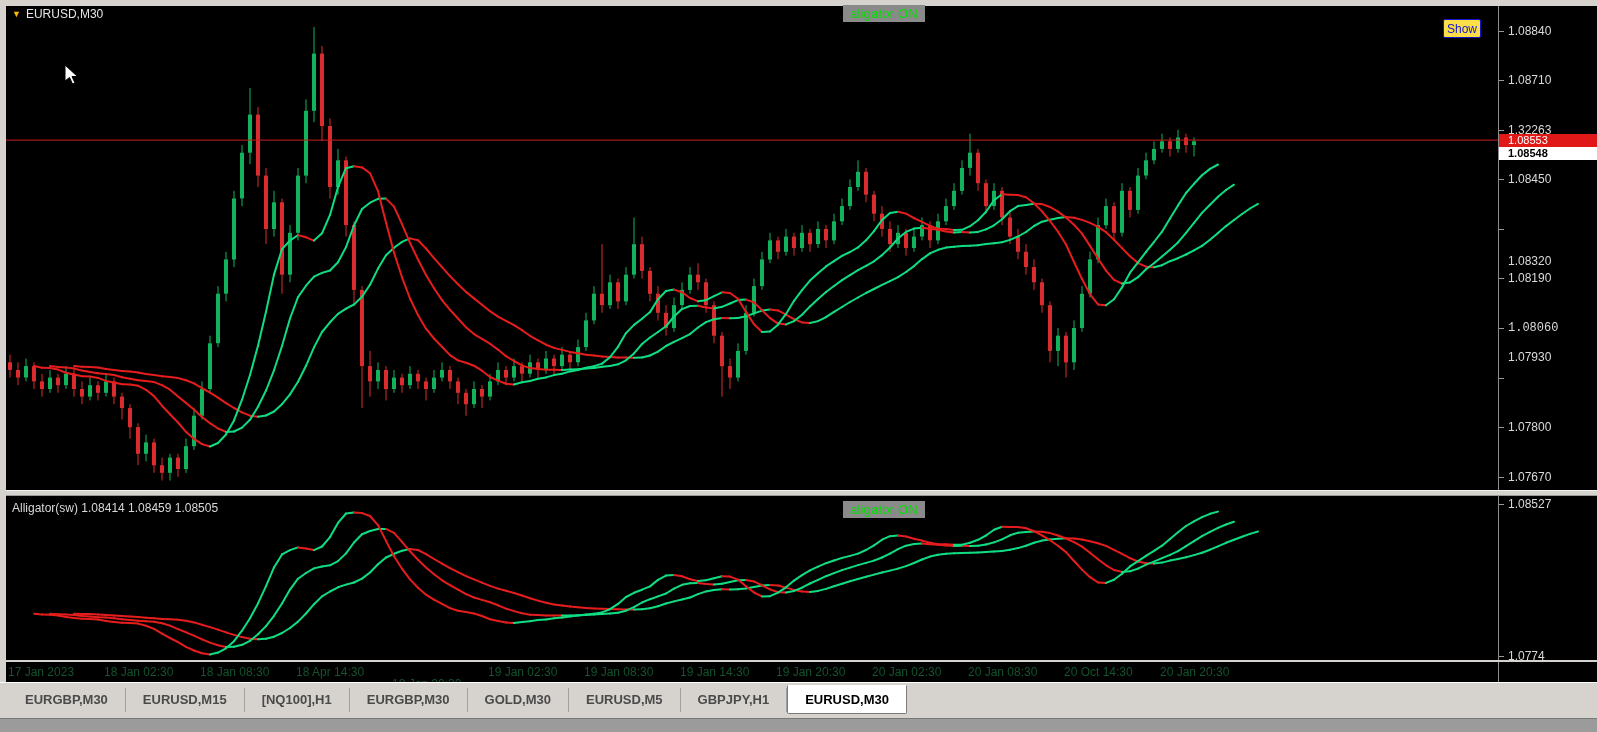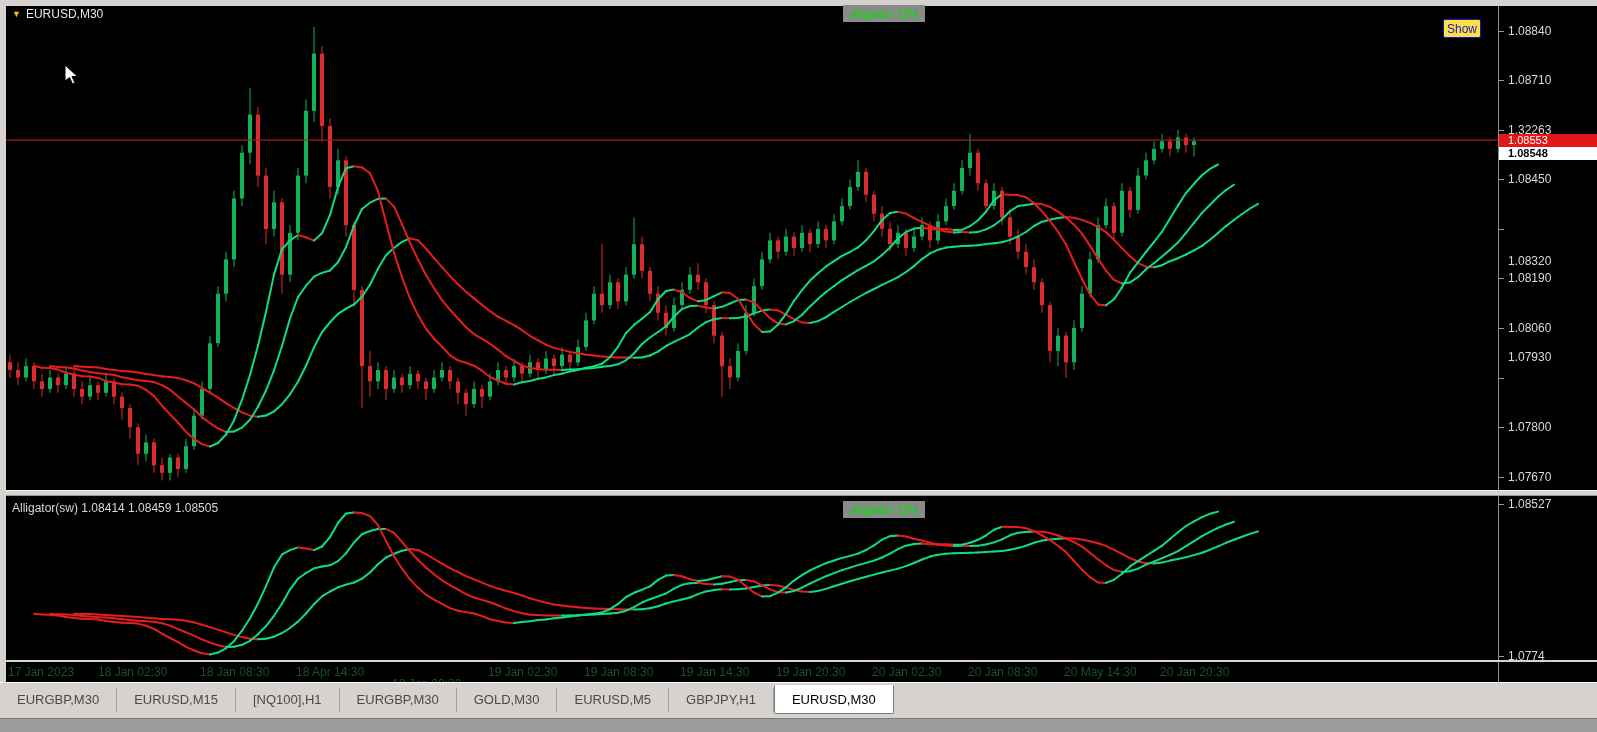--- a/index.html
+++ b/index.html
@@ -19,21 +19,21 @@
   .show-btn { position: absolute; left: 1443px; top: 19px; width: 38px; height: 19px; background: #fde047; color: #1414d2; border: 1px solid #1414c8; font-size: 12px; font-family: "Liberation Sans", sans-serif; padding: 0; cursor: pointer; border-radius: 2px; }
   .ind-label { position: absolute; left: 12px; top: 501px; color: #d8d8d8; font-size: 12px; }
   .scale-col { position: absolute; left: 1499px; top: 6px; width: 98px; height: 676px; }
   .ptick { position: absolute; left: 9px; color: #dadada; font-size: 12px; white-space: nowrap; }
   .ptick-mark { position: absolute; left: 0; width: 5px; height: 1px; background: #9a9a9a; }
   .price-badge { position: absolute; left: 0; width: 98px; height: 13px; font-size: 11px; line-height: 13px; padding-left: 9px; white-space: nowrap; }
   .badge-ask { background: #e01818; color: #ffffff; }
   .badge-bid { background: #ffffff; color: #000000; font-weight: bold; }
   .time-axis { position: absolute; left: 6px; top: 662px; width: 1492px; height: 20px; cursor: ew-resize; }
   .tlabel { position: absolute; top: 3px; color: #14532d; font-size: 12px; white-space: nowrap; }
-  .tabbar { position: absolute; left: 0; top: 682px; width: 1597px; height: 36px; background: #d6d3ce; border-top: 1px solid #ffffff; display: flex; align-items: flex-start; padding-left: 0; }
+  .tabbar { position: absolute; left: 0; top: 682px; width: 1597px; height: 36px; background: #d6d3ce; border-top: 1px solid #ffffff; display: flex; align-items: flex-start; padding-left: 8px; font-weight: bold; }
   .tab { margin-top: 5px; height: 24px; line-height: 24px; padding: 0 17px; color: #4a4a4a; font-size: 13px; border-right: 1px solid #a0a0a0; cursor: pointer; white-space: nowrap; }
   .tab.active { margin-top: 2px; height: 29px; line-height: 27px; background: #ffffff; color: #000000; border: 1px solid #7a7a7a; border-top: 1px solid #ffffff; border-radius: 0 0 2px 2px; }
   .bottom-strip { position: absolute; left: 0; top: 718px; width: 1597px; height: 14px; background: #9b9b9b; border-top: 1px solid #787878; }
   .cursor { position: absolute; left: 64px; top: 64px; pointer-events: none; }
 </style>
 </head>
 <body>
 
 <div class="app">
 
@@ -1259,47 +1259,47 @@
       <div class="ptick" style="top: 67px;">1.08710</div>
       <div class="ptick-mark" style="top: 124px;"></div>
       <div class="ptick" style="top: 117px;">1.32263</div>
       <div class="ptick-mark" style="top: 173px;"></div>
       <div class="ptick" style="top: 166px;">1.08450</div>
       <div class="ptick-mark" style="top: 223px;"></div>
       <div class="ptick" style="top: 216px; margin-top: 32px;">1.08320</div>
       <div class="ptick-mark" style="top: 272px;"></div>
       <div class="ptick" style="top: 265px;">1.08190</div>
       <div class="ptick-mark" style="top: 322px;"></div>
-      <div class="ptick" style="top: 315px;">1.08060</div>
+      <div class="ptick" style="top: 315px; font-family: Liberation Mono, monospace;">1.08060</div>
       <div class="ptick-mark" style="top: 372px;"></div>
       <div class="ptick" style="top: 344px;">1.07930</div>
       <div class="ptick-mark" style="top: 421px;"></div>
       <div class="ptick" style="top: 414px; text-align: right;">1.07800</div>
       <div class="ptick-mark" style="top: 471px;"></div>
       <div class="ptick" style="top: 464px;">1.07670</div>
       <div class="ptick-mark" style="top: 498px;"></div>
       <div class="ptick" style="top: 491px;">1.08527</div>
       <div class="ptick-mark" style="top: 650px;"></div>
       <div class="ptick" style="top: 643px;">1.0774</div>
       <div class="price-badge badge-ask" style="top: 128px;">1.08553</div>
       <div class="price-badge badge-bid" style="top: 141px;">1.08548</div>
     </div>
   <div id="time-axis" class="time-axis">
       <div class="tlabel" style="left: 2px;">17 Jan 2023</div>
-      <div class="tlabel" style="left: 92px; text-align: right;">18 Jan 02:30</div>
+      <div class="tlabel" style="left: 98px; text-align: right;">18 Jan 02:30</div>
       <div class="tlabel" style="left: 194px;">18 Jan 08:30</div>
       <div class="tlabel" style="left: 290px;">18 Apr 14:30</div>
       <div class="tlabel" style="left: 386px; margin-top: 12px;">18 Jan 20:30</div>
       <div class="tlabel" style="left: 482px;">19 Jan 02:30</div>
       <div class="tlabel" style="left: 578px;">19 Jan 08:30</div>
       <div class="tlabel" style="left: 674px;">19 Jan 14:30</div>
       <div class="tlabel" style="left: 770px;">19 Jan 20:30</div>
       <div class="tlabel" style="left: 866px;">20 Jan 02:30</div>
       <div class="tlabel" style="left: 962px;">20 Jan 08:30</div>
-      <div class="tlabel" style="left: 1058px;">20 May 14:30</div>
+      <div class="tlabel" style="left: 1058px;">20 Oct 14:30</div>
       <div class="tlabel" style="left: 1154px;">20 Jan 20:30</div>
     </div>
 
   <svg class="cursor" width="18" height="22">
     <polygon points="1,1 1,17 5.5,13.5 8.5,20 11,19 8,12.5 13.5,12.5" fill="#ffffff" stroke="#000000" stroke-width="1"></polygon>
   </svg>
 
   <div id="tab-bar" class="tabbar">
       <div class="tab">EURGBP,M30</div>
       <div class="tab">EURUSD,M15</div>

